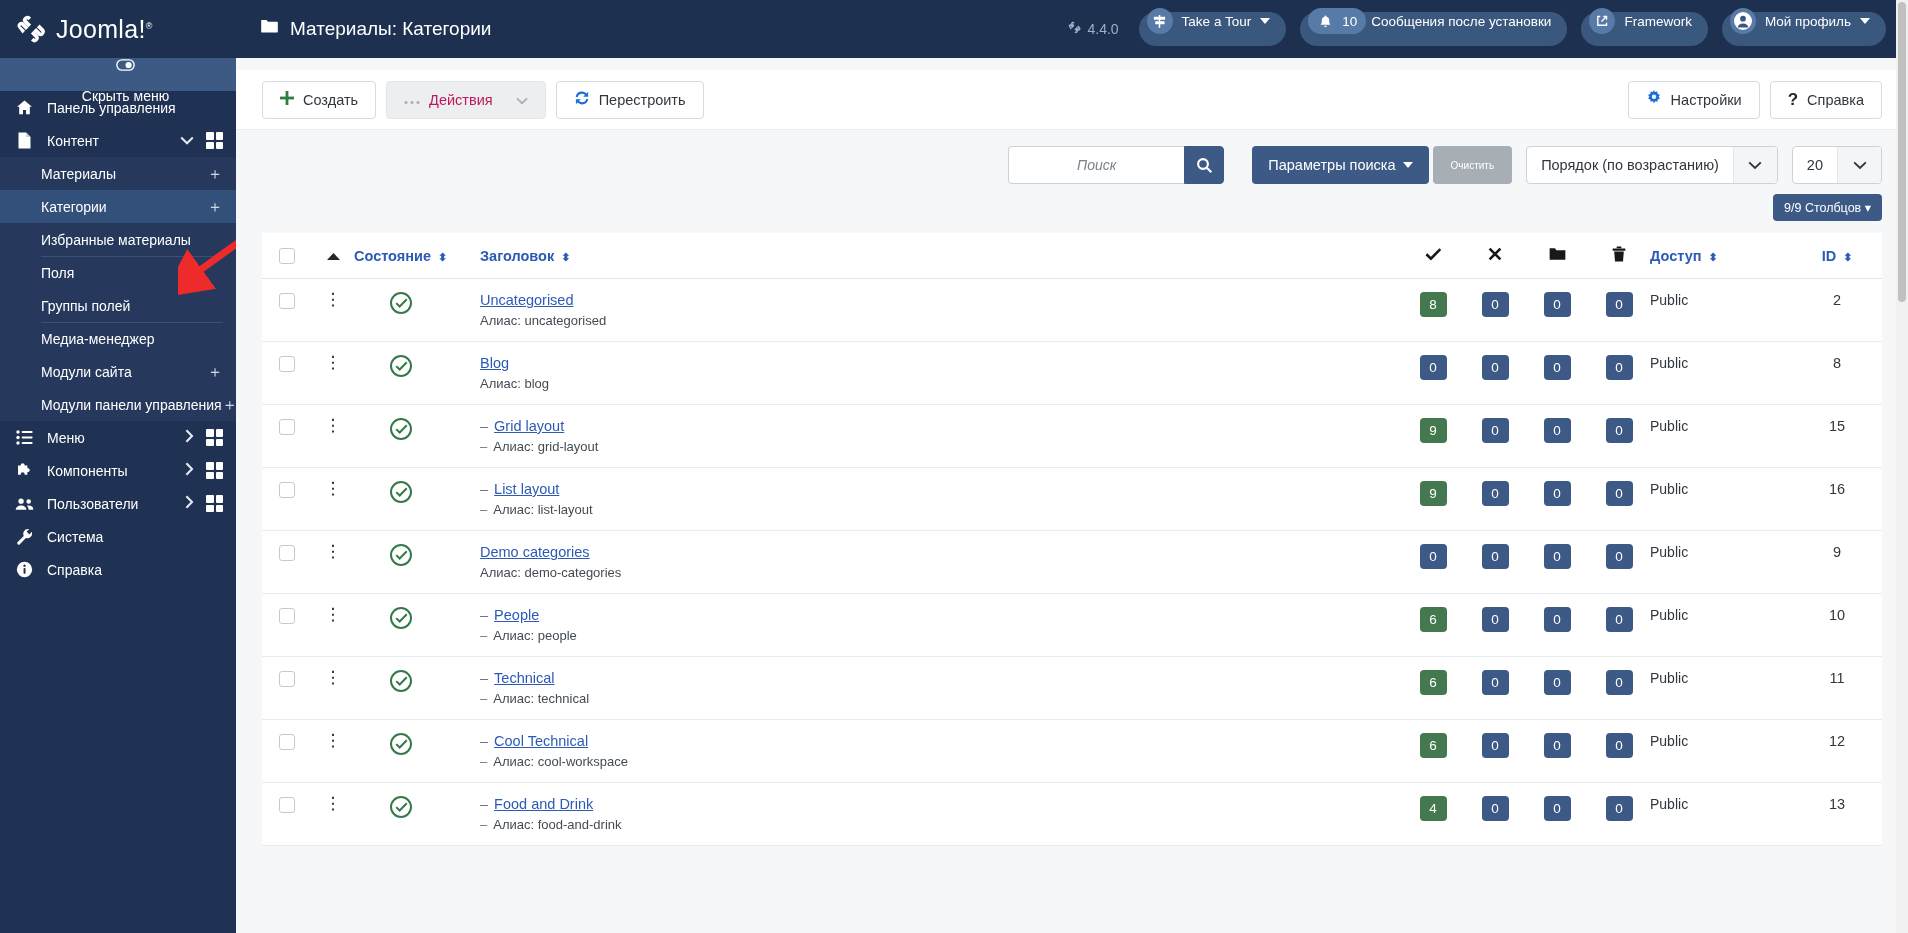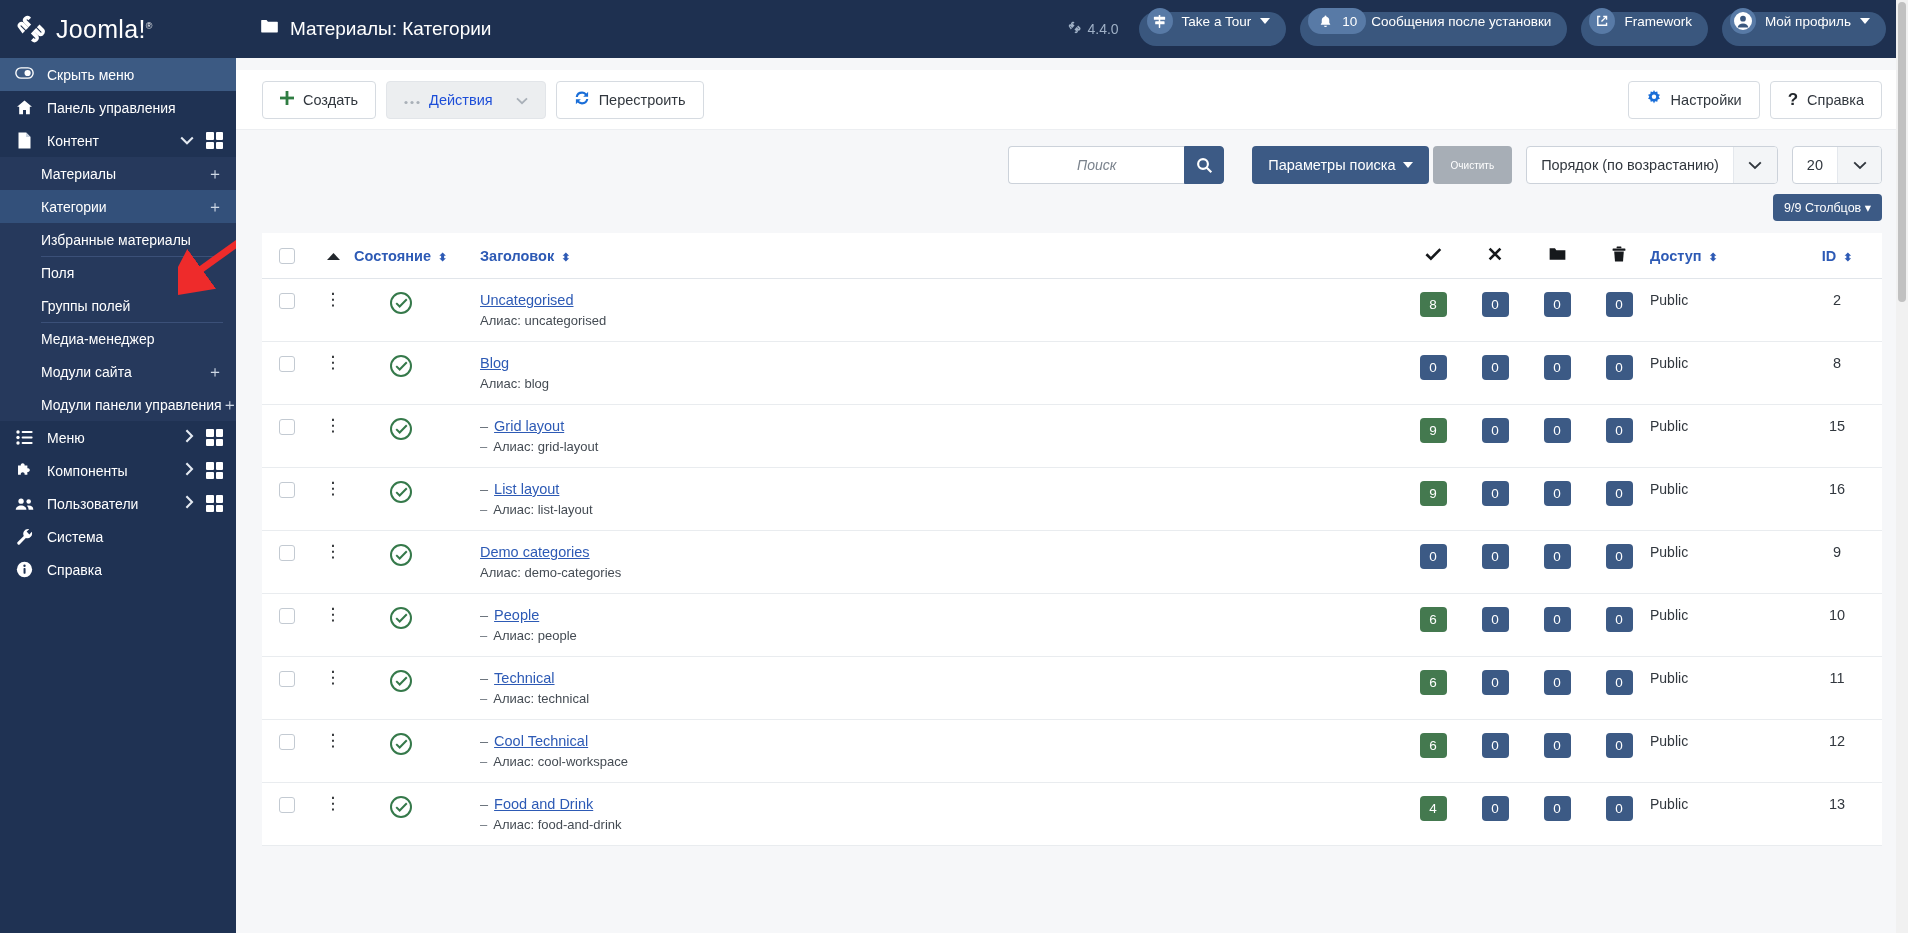--- a/index.html
+++ b/index.html
@@ -64,21 +64,21 @@
   
   .body-wrap { flex: 1; display: flex; min-height: 0; }
 
   
   .sidebar {
     width: 236px; flex: 0 0 236px; background: #1f3253;
     color: #fff; overflow: hidden; position: relative;
   }
   .side-toggle {
     height: 33px; display: flex; align-items: center; gap: 13px;
-    padding-left: 15px; background: #3c5a83; font-size: 14px; cursor: pointer;
+    padding-left: 15px; background: #3c5a83; font-size: 14px; cursor: pointer; flex-direction: column;
   }
   .side-item {
     height: 33px; display: flex; align-items: center; gap: 13px;
     padding: 0 13px 0 15px; font-size: 14px; cursor: pointer;
     color: #fff;
   }
   .side-item .ico { width: 19px; flex: 0 0 19px; display:flex; align-items:center; justify-content:center; }
   .side-item .lbl { flex: 1; white-space: nowrap; }
   .side-item .tail { display: flex; align-items: center; gap: 12px; }
   .side-sub {
@@ -108,21 +108,21 @@
     display: flex; align-items: center; padding: 0 26px 0 26px; gap: 10px;
     border-bottom: 1px solid #eceef1;
     margin-top: 12px;
   }
   .btn {
     height: 38px; display: flex; align-items: center; gap: 9px;
     padding: 0 17px; border: 1px solid #d6dbe1; background: #fff;
     border-radius: 4px; font-size: 14.5px; color: #31373e; cursor: pointer;
     white-space: nowrap;
   }
-  .btn.disabled { background: #eceef0; color: #1d4ed8; border-color: #e2e5e9; }
+  .btn.disabled { background: #eceef0; color: #be185d; border-color: #e2e5e9; }
   .tb-spacer { flex: 1; }
 
   .filterbar {
     padding: 16px 26px 0 26px; display: flex; align-items: center; gap: 0;
   }
   .filter-right { margin-left: auto; display: flex; align-items: center; gap: 14px; }
   .search-group { display: flex; }
   .search-input {
     width: 176px; height: 38px; border: 1px solid #ccd2da; border-right: none;
     border-radius: 4px 0 0 4px; padding: 0 12px; font-size: 14px;

